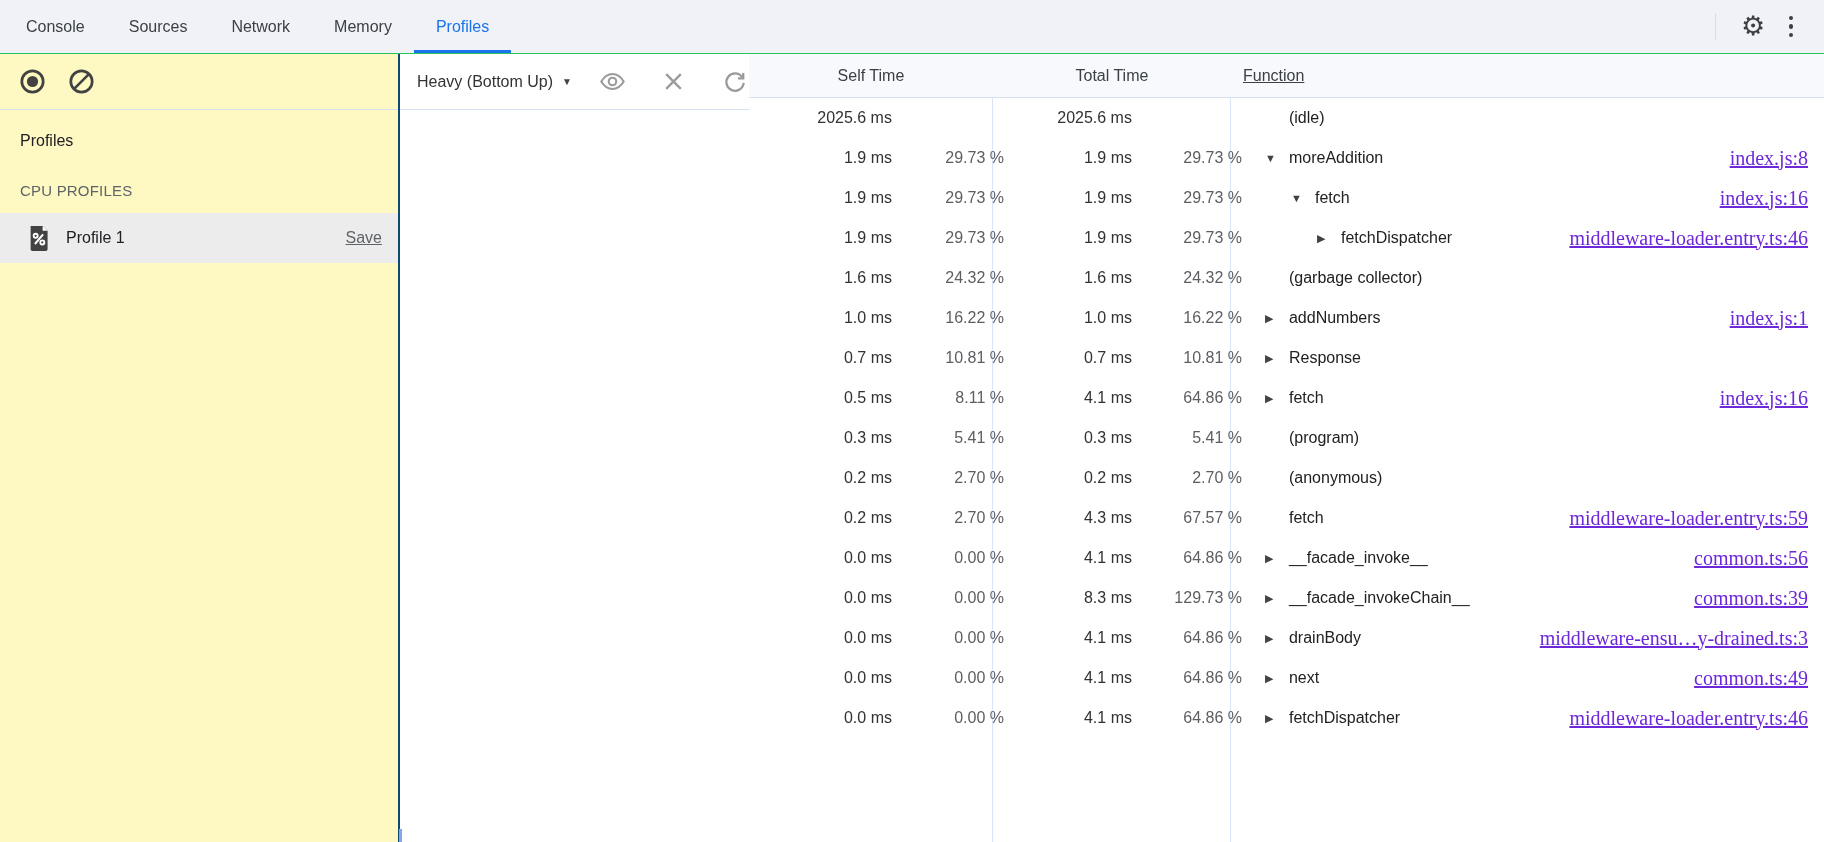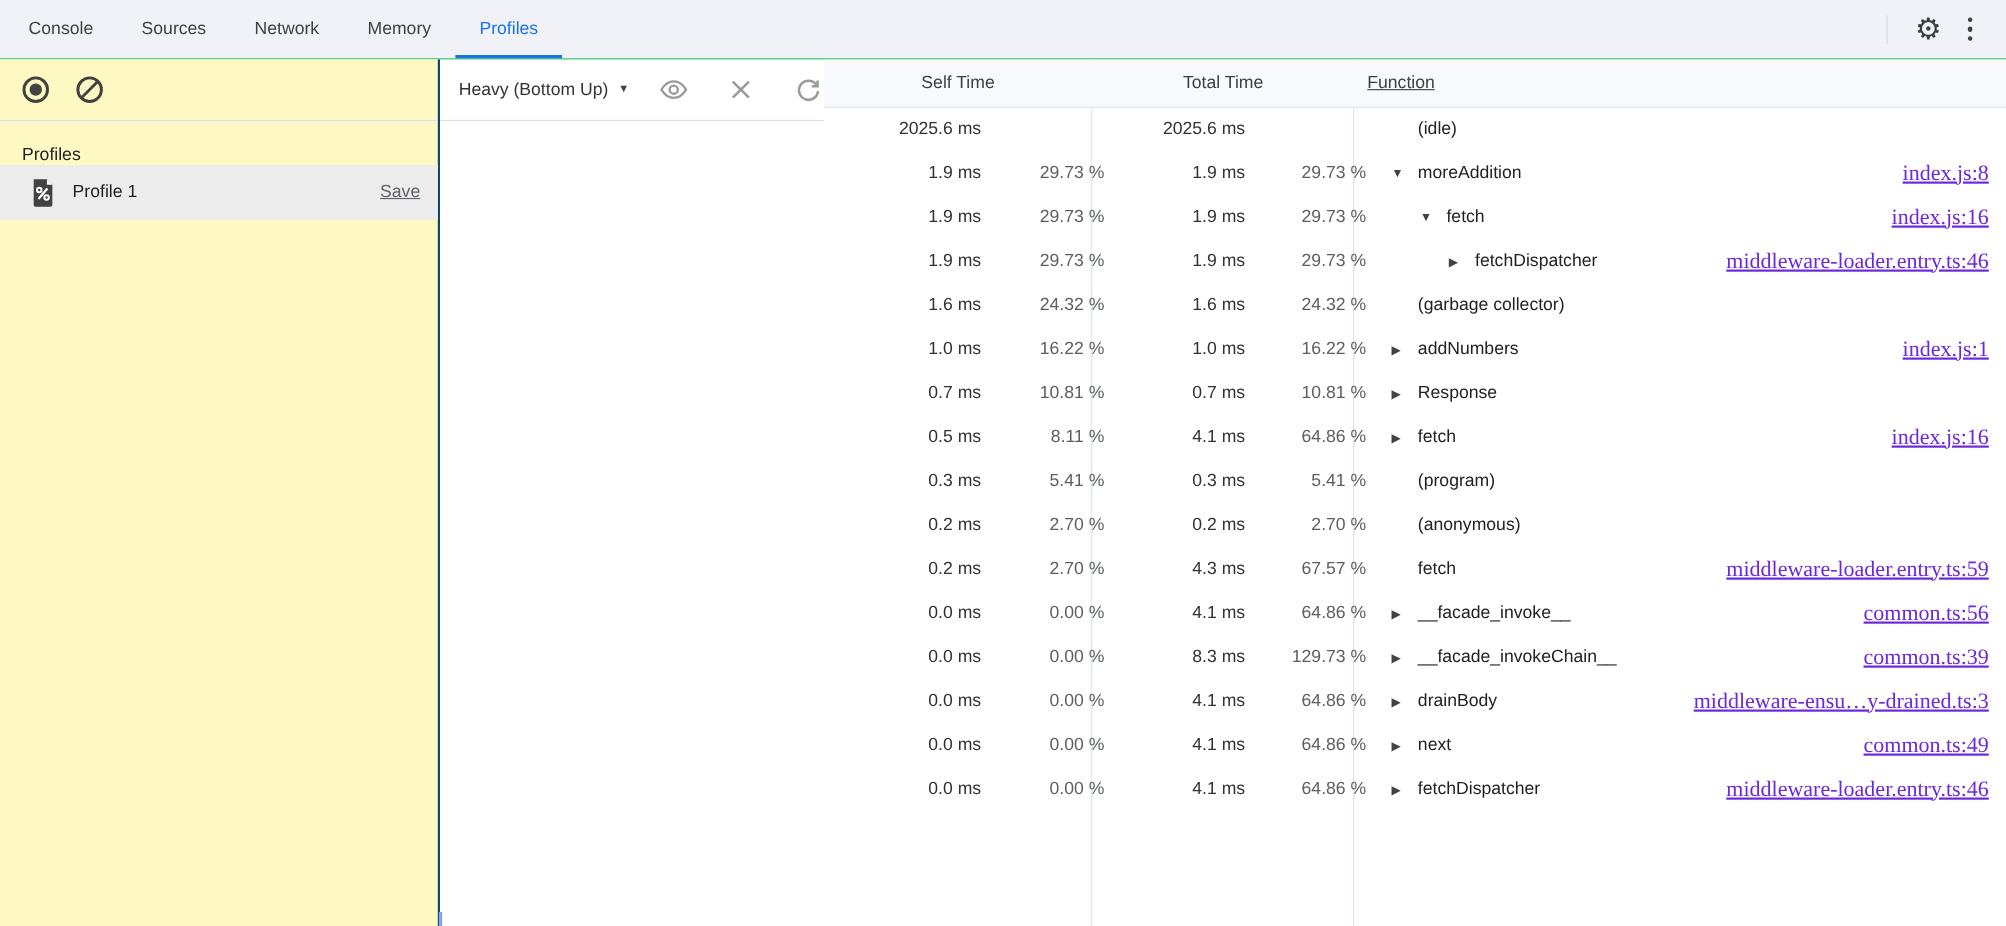--- a/index.html
+++ b/index.html
@@ -100,20 +100,21 @@
           </svg>
         </button>
         <button class="tool-icon">
           <svg width="27" height="27" viewBox="0 0 26 26">
             <circle cx="13" cy="13" r="10.3" fill="none" stroke="#424242" stroke-width="2.6"></circle>
             <line x1="5.9" y1="20.1" x2="20.1" y2="5.9" stroke="#424242" stroke-width="2.6"></line>
           </svg>
         </button>
       </div>
       <div class="profiles-heading">Profiles</div>
+      <div class="cpu-label">CPU PROFILES</div>
       <div class="profile-item">
         <span class="doc-icon">
           <svg width="26" height="29" viewBox="0 0 24 27">
             <path d="M4.2 1.8 h11.2 L20 6.4 V23.5 a1.7 1.7 0 0 1 -1.7 1.7 H5.9 a1.7 1.7 0 0 1 -1.7 -1.7 Z" fill="#424242"></path>
             <path d="M15.4 1.8 L20 6.4 H15.4 Z" fill="#ffffff"></path>
             <line x1="8.2" y1="18.6" x2="15.8" y2="9.6" stroke="#ffffff" stroke-width="1.9"></line>
             <circle cx="8.9" cy="11" r="1.9" fill="none" stroke="#ffffff" stroke-width="1.7"></circle>
             <circle cx="15.1" cy="17.2" r="1.9" fill="none" stroke="#ffffff" stroke-width="1.7"></circle>
           </svg>
         </span>

